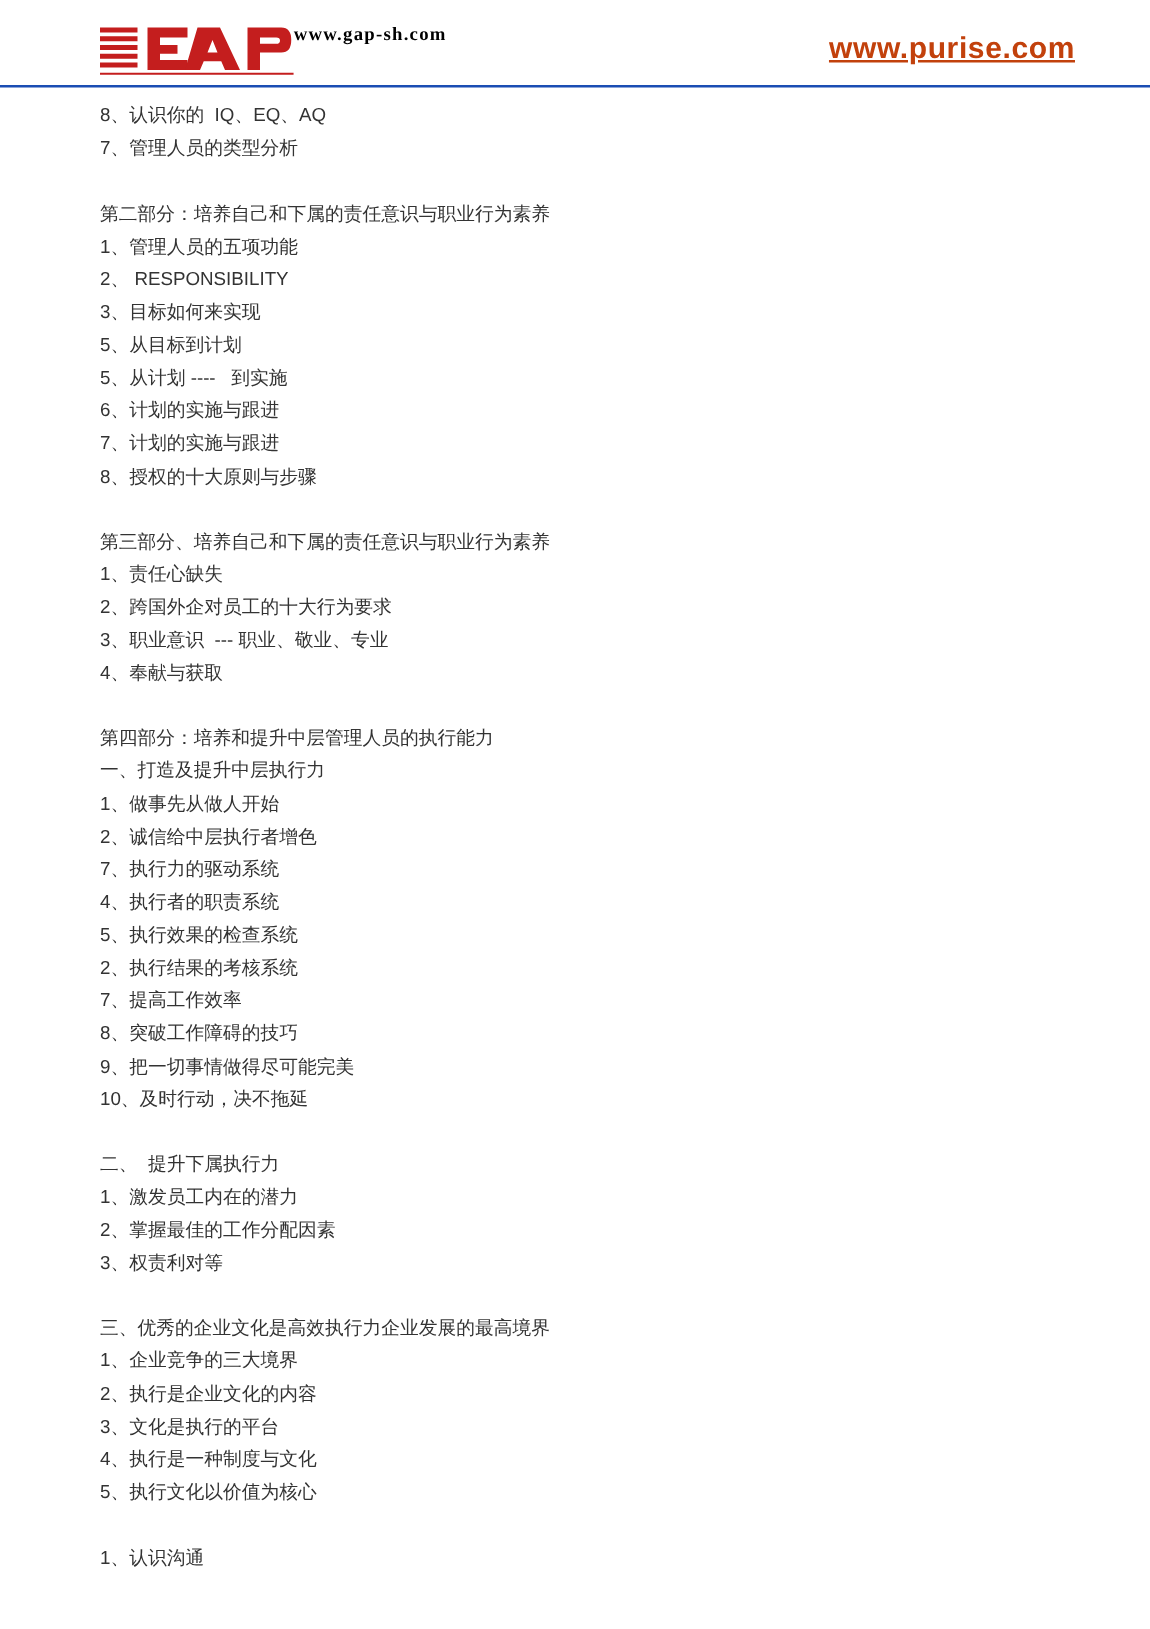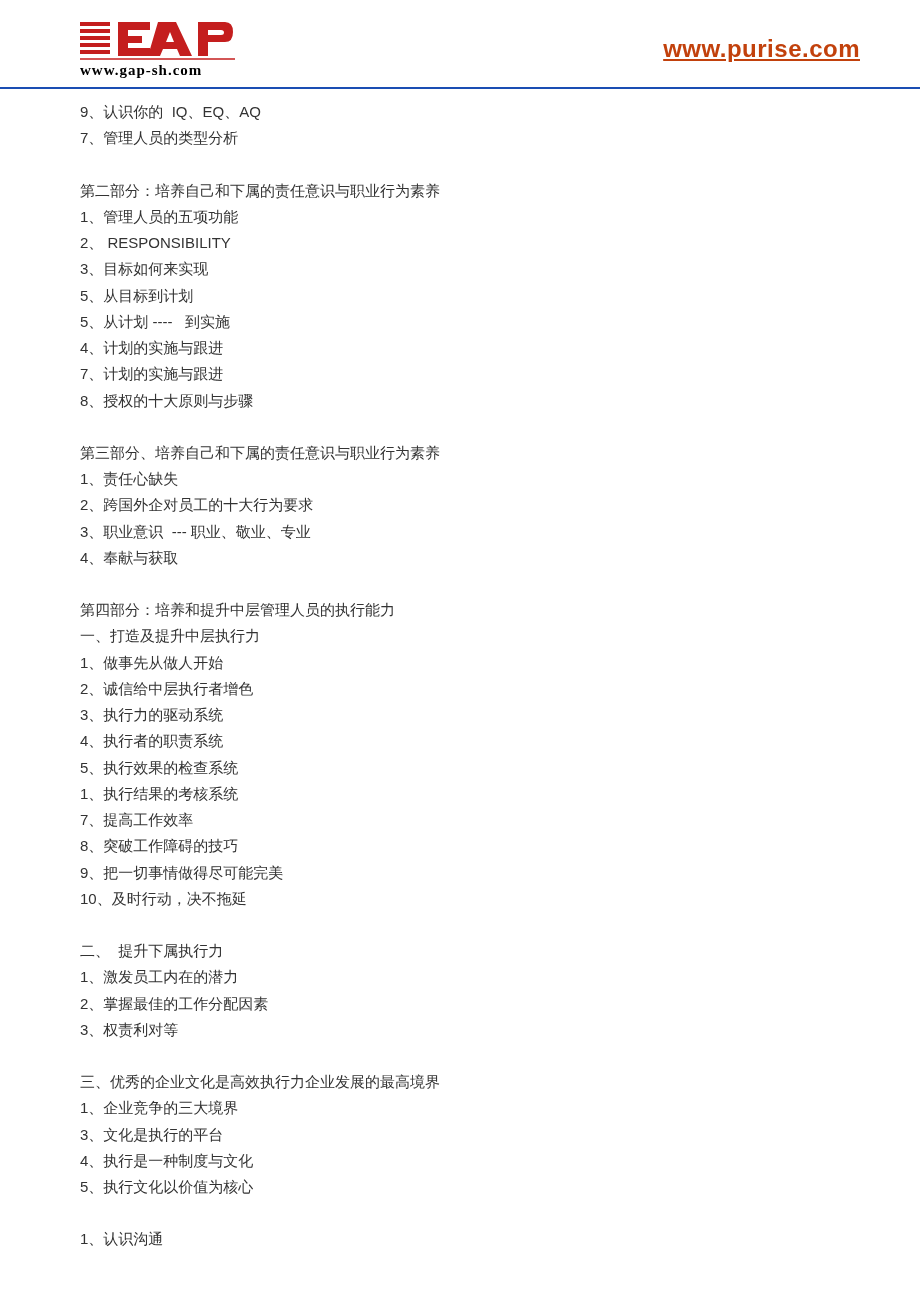--- a/index.html
+++ b/index.html
@@ -14,21 +14,21 @@
     }
     .header {
       display: flex;
       justify-content: space-between;
       align-items: center;
       padding: 18px 60px 8px 80px;
       border-bottom: 2px solid #1a4db3;
     }
     .logo-block {
       display: flex;
-      flex-direction: column;
+      flex-direction: row;
       align-items: flex-start;
     }
     .logo-svg { width: 155px; height: 42px; }
     .logo-url {
       font-family: "Times New Roman", serif;
       font-weight: bold;
       font-size: 15px;
       color: #000;
       letter-spacing: 1px;
       margin-top: 2px;
@@ -70,69 +70,70 @@
       </g>
       <line x1="0" y1="41" x2="155" y2="41" stroke="#c41e1e" stroke-width="1.5"></line>
     </svg>
     <div class="logo-url">www.gap-sh.com</div>
   </div>
   <a class="header-link">www.purise.com</a>
 </div>
 
 <div class="content">
 
-  <div class="line">9、认识你的  IQ、EQ、AQ</div>
+  <div class="line">8、认识你的  IQ、EQ、AQ</div>
   <div class="line">7、管理人员的类型分析</div>
 
   <div class="spacer"></div>
 
   <div class="line">第二部分：培养自己和下属的责任意识与职业行为素养</div>
   <div class="line">1、管理人员的五项功能</div>
   <div class="line">2、 RESPONSIBILITY</div>
   <div class="line">3、目标如何来实现</div>
   <div class="line">5、从目标到计划</div>
   <div class="line">5、从计划 ----   到实施</div>
-  <div class="line">4、计划的实施与跟进</div>
+  <div class="line">6、计划的实施与跟进</div>
   <div class="line">7、计划的实施与跟进</div>
   <div class="line">8、授权的十大原则与步骤</div>
 
   <div class="spacer"></div>
 
   <div class="line">第三部分、培养自己和下属的责任意识与职业行为素养</div>
   <div class="line">1、责任心缺失</div>
   <div class="line">2、跨国外企对员工的十大行为要求</div>
   <div class="line">3、职业意识  --- 职业、敬业、专业</div>
   <div class="line">4、奉献与获取</div>
 
   <div class="spacer"></div>
 
   <div class="line">第四部分：培养和提升中层管理人员的执行能力</div>
   <div class="line">一、打造及提升中层执行力</div>
   <div class="line">1、做事先从做人开始</div>
   <div class="line">2、诚信给中层执行者增色</div>
-  <div class="line">3、执行力的驱动系统</div>
+  <div class="line">7、执行力的驱动系统</div>
   <div class="line">4、执行者的职责系统</div>
   <div class="line">5、执行效果的检查系统</div>
-  <div class="line">1、执行结果的考核系统</div>
+  <div class="line">2、执行结果的考核系统</div>
   <div class="line">7、提高工作效率</div>
   <div class="line">8、突破工作障碍的技巧</div>
   <div class="line">9、把一切事情做得尽可能完美</div>
   <div class="line">10、及时行动，决不拖延</div>
 
   <div class="spacer"></div>
 
   <div class="line">二、  提升下属执行力</div>
   <div class="line">1、激发员工内在的潜力</div>
   <div class="line">2、掌握最佳的工作分配因素</div>
   <div class="line">3、权责利对等</div>
 
   <div class="spacer"></div>
 
   <div class="line">三、优秀的企业文化是高效执行力企业发展的最高境界</div>
   <div class="line">1、企业竞争的三大境界</div>
+  <div class="line">2、执行是企业文化的内容</div>
   <div class="line">3、文化是执行的平台</div>
   <div class="line">4、执行是一种制度与文化</div>
   <div class="line">5、执行文化以价值为核心</div>
 
   <div class="spacer"></div>
 
   <div class="line">1、认识沟通</div>
 
 </div>
 

